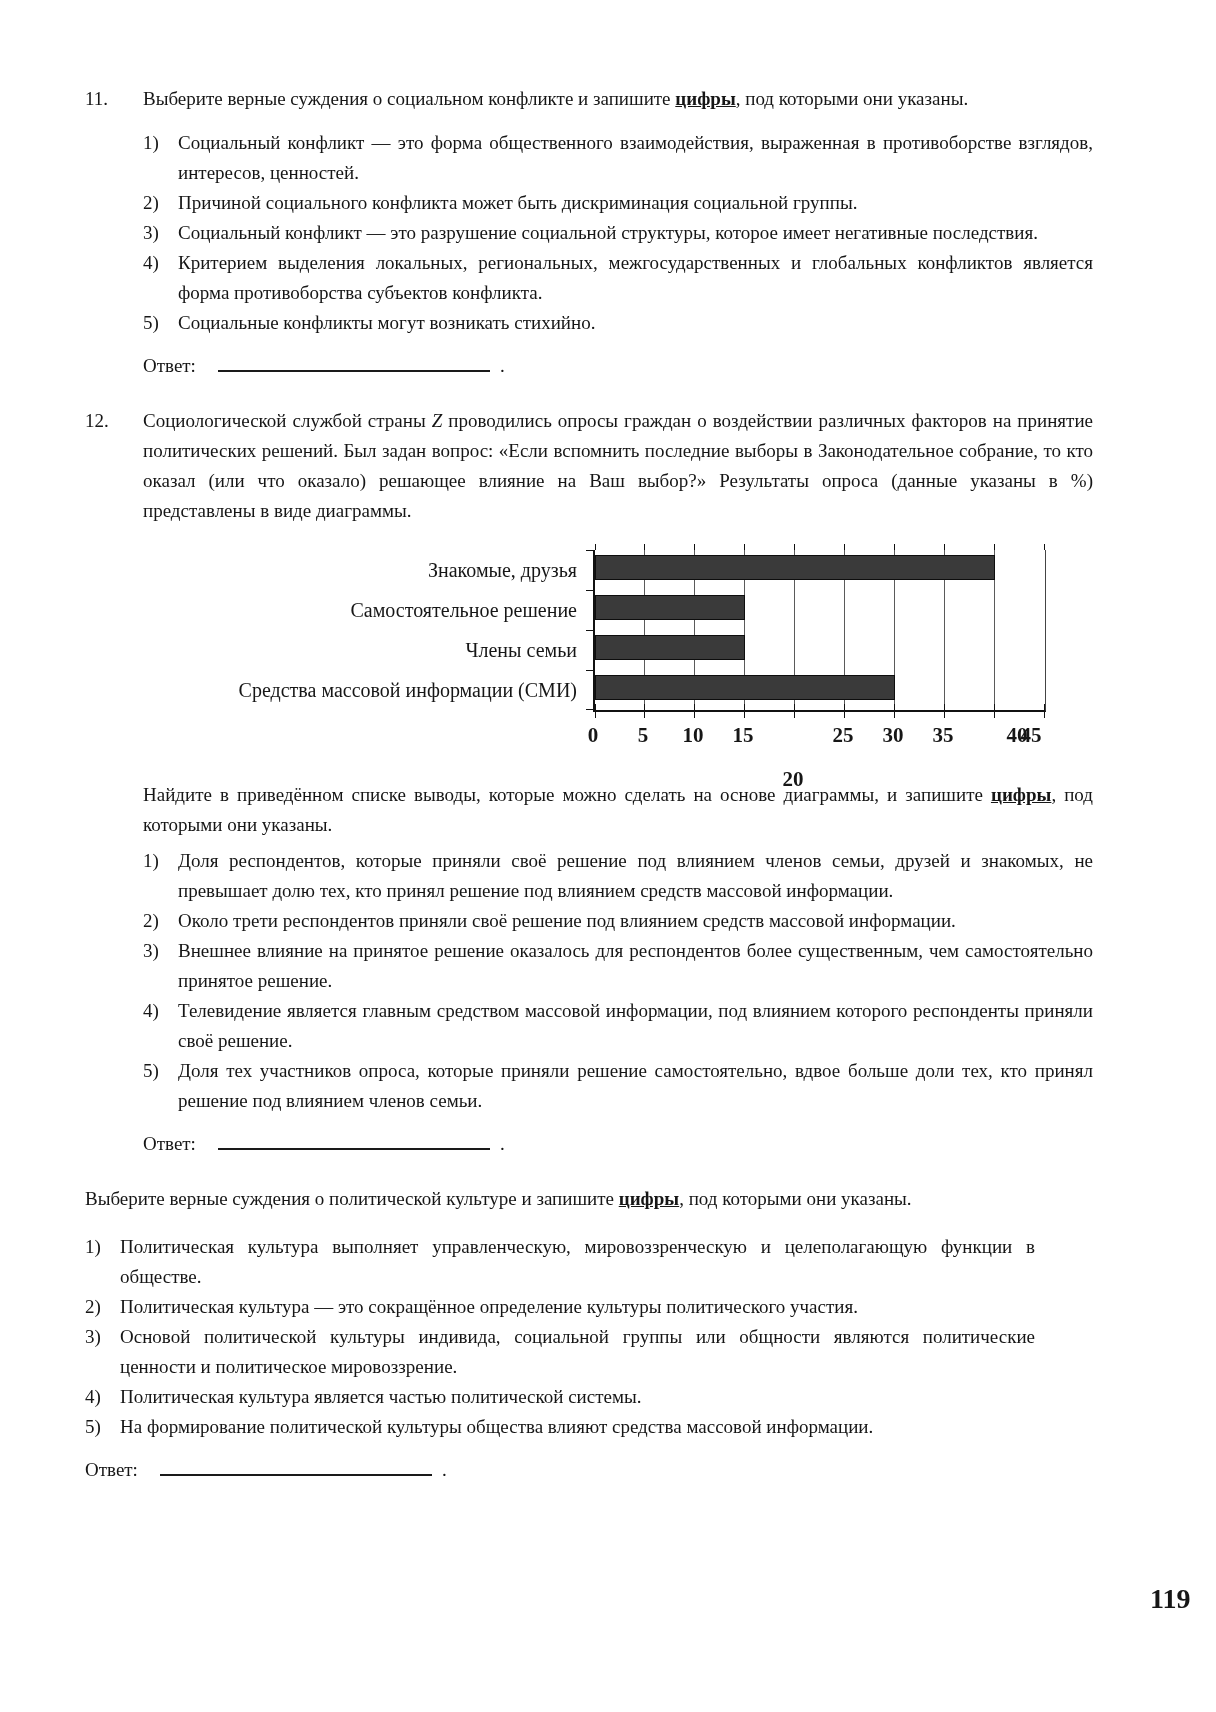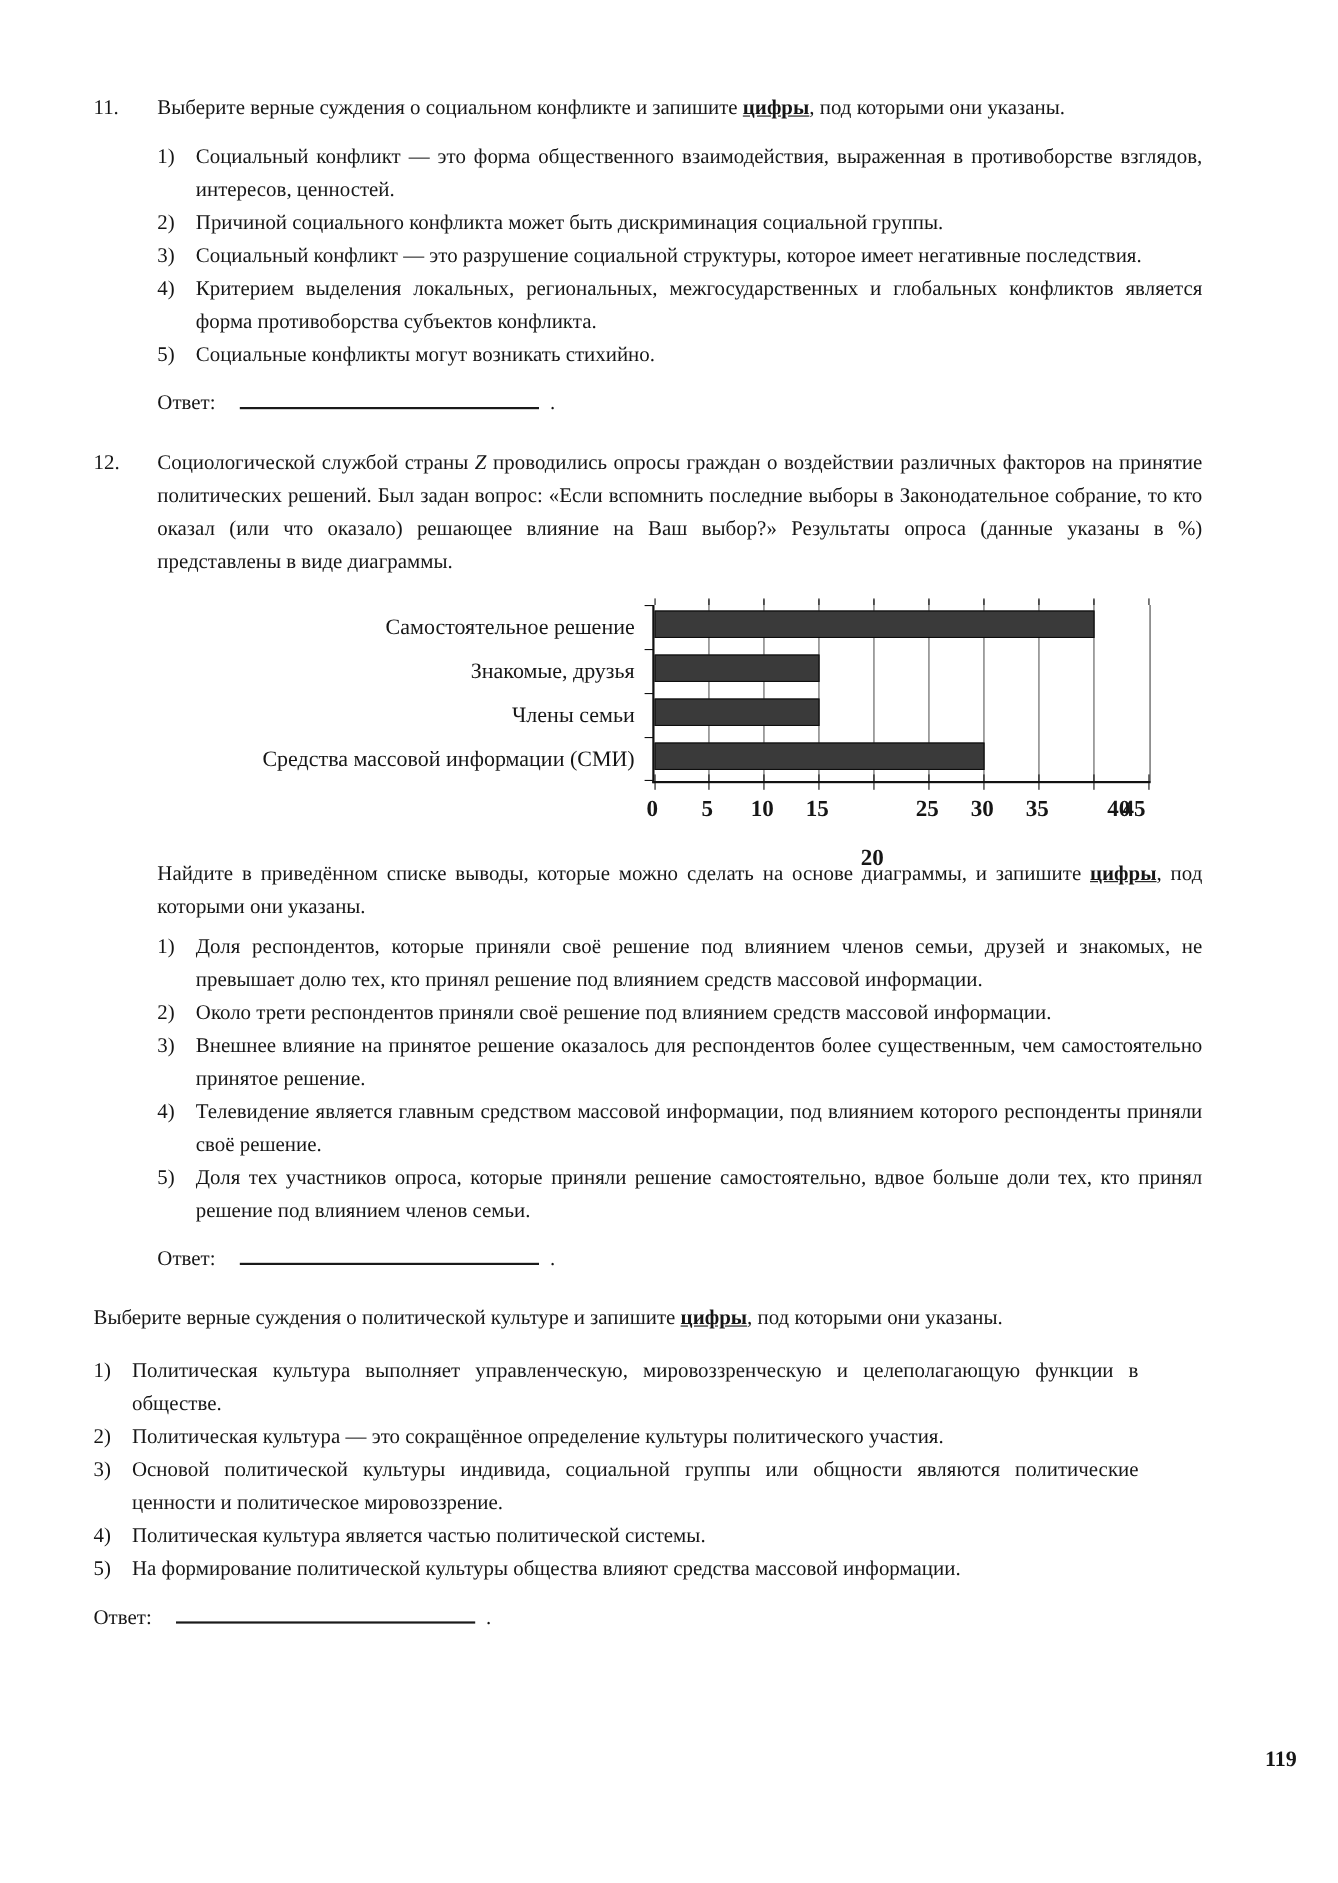--- a/index.html
+++ b/index.html
@@ -54,21 +54,21 @@
     background:#3a3a3a;border:1px solid #0d0d0d;box-sizing:border-box;
   }
   .tick-bottom{position:absolute;bottom:-8px;height:14px;width:1px;background:#111;}
   .tick-left{position:absolute;left:-9px;width:8px;height:1px;background:#111;}
   .tick-top{position:absolute;top:-6px;height:6px;width:1px;background:#111;}
   .x-axis-labels{
     position:relative;height:40px;margin-left:450px;width:460px;
     font-weight:bold;font-size:21px;
   }
   .x-label{position:absolute;top:8px;transform:translateX(-50%);}
-  .page-num{position:absolute;left:1150px;top:1584px;font-weight:bold;font-size:20px;}
+  .page-num{position:absolute;left:1150px;top:1584px;font-weight:bold;font-size:28px;}
 </style>
 </head>
 <body>
 
 <div class="page">
 
   <section class="question">
     <div class="qnum">11.</div>
     <div class="qbody">
       <p class="prompt"><span>Выберите верные суждения о социальном конфликте и запишите </span><span class="seg-emph">цифры</span><span>, под которыми они указаны.</span></p>
@@ -101,22 +101,22 @@
   </section>
 
   <section class="question">
     <div class="qnum">12.</div>
     <div class="qbody">
       <p class="prompt"><span>Социологической службой страны </span><span class="seg-italic">Z</span><span> проводились опросы граждан о воздействии различных факторов на принятие политических решений. Был задан вопрос: «Если вспомнить последние выборы в Законодательное собрание, то кто оказал (или что оказало) решающее влияние на Ваш выбор?» Результаты опроса (данные указаны в %) представлены в виде диаграммы.</span></p>
 
       <div class="chart">
         <div class="chart-inner">
           <div class="chart-labels">
+              <div class="cat-label">Знакомые, друзья</div>
               <div class="cat-label">Самостоятельное решение</div>
-              <div class="cat-label">Знакомые, друзья</div>
               <div class="cat-label">Члены семьи</div>
               <div class="cat-label">Средства массовой информации (СМИ)</div>
             </div>
           <div class="chart-plot">
               <div class="tick-bottom" style="left: 0px;"></div>
               <div class="tick-top" style="left: 0px;"></div>
               <div class="gridline" style="left: 49px; background: rgb(90, 90, 90);"></div>
               <div class="tick-bottom" style="left: 49px;"></div>
               <div class="tick-top" style="left: 49px;"></div>
               <div class="gridline" style="left: 99px; background: rgb(90, 90, 90);"></div>

